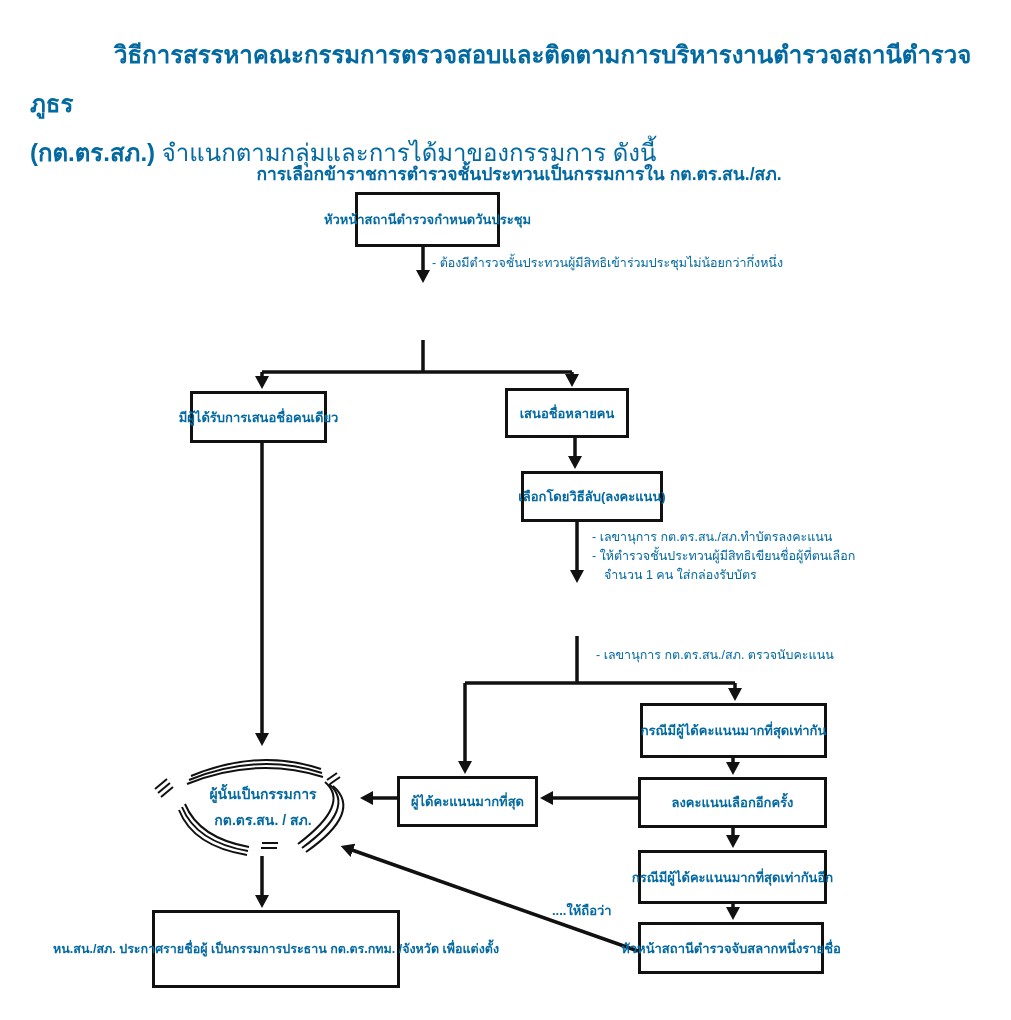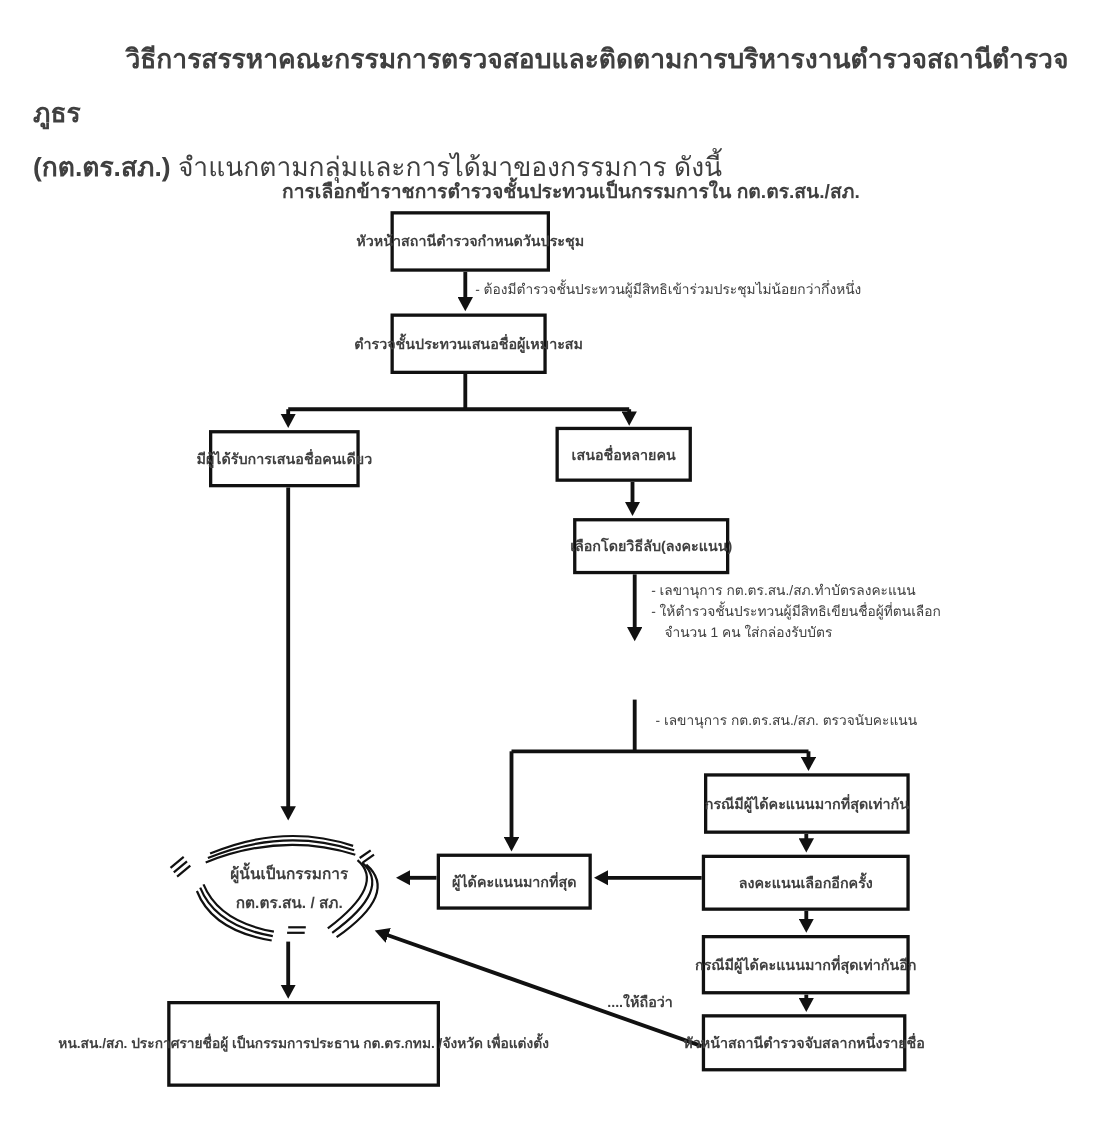--- a/index.html
+++ b/index.html
@@ -1,21 +1,21 @@
 <!DOCTYPE html>
 <html><head>
 <meta charset="utf-8">
 <style>
   html, body { margin: 0; padding: 0; background: #ffffff; }
   .canvas {
     position: relative;
     width: 1011px;
     height: 1020px;
     background: #ffffff;
-    color: #404040;
+    color: #0369a1;
     font-family: "Liberation Sans", sans-serif;
     overflow: hidden;
   }
   .intro {
     position: absolute;
     left: 30px; top: 30px; width: 952px;
     font-size: 24px;
     line-height: 49px;
     text-indent: 84px;
   }
@@ -118,24 +118,20 @@
       <path d="M262 843 H 278"></path>
       <path d="M261 848 H 277"></path>
     </g>
   </svg>
 
   <div class="box" style="left:355px; top:192px; width:145px; height:55px;">
     <span>หัวหน้าสถานีตำรวจ</span>
     <span>กำหนดวันประชุม</span>
   </div>
 
-  <div class="box" style="left:355px; top:285px; width:142px; height:55px;">
-    <span>ตำรวจชั้นประทวน</span>
-    <span>เสนอชื่อผู้เหมาะสม</span>
-  </div>
 
   <div class="box" style="left:190px; top:391px; width:137px; height:52px;align-items:center;">
     <span>มีผู้ได้รับการ</span>
     <span>เสนอชื่อคนเดียว</span>
   </div>
 
   <div class="box" style="left:505px; top:388px; width:124px; height:50px;">
     <span>เสนอชื่อหลายคน</span>
   </div>
 

